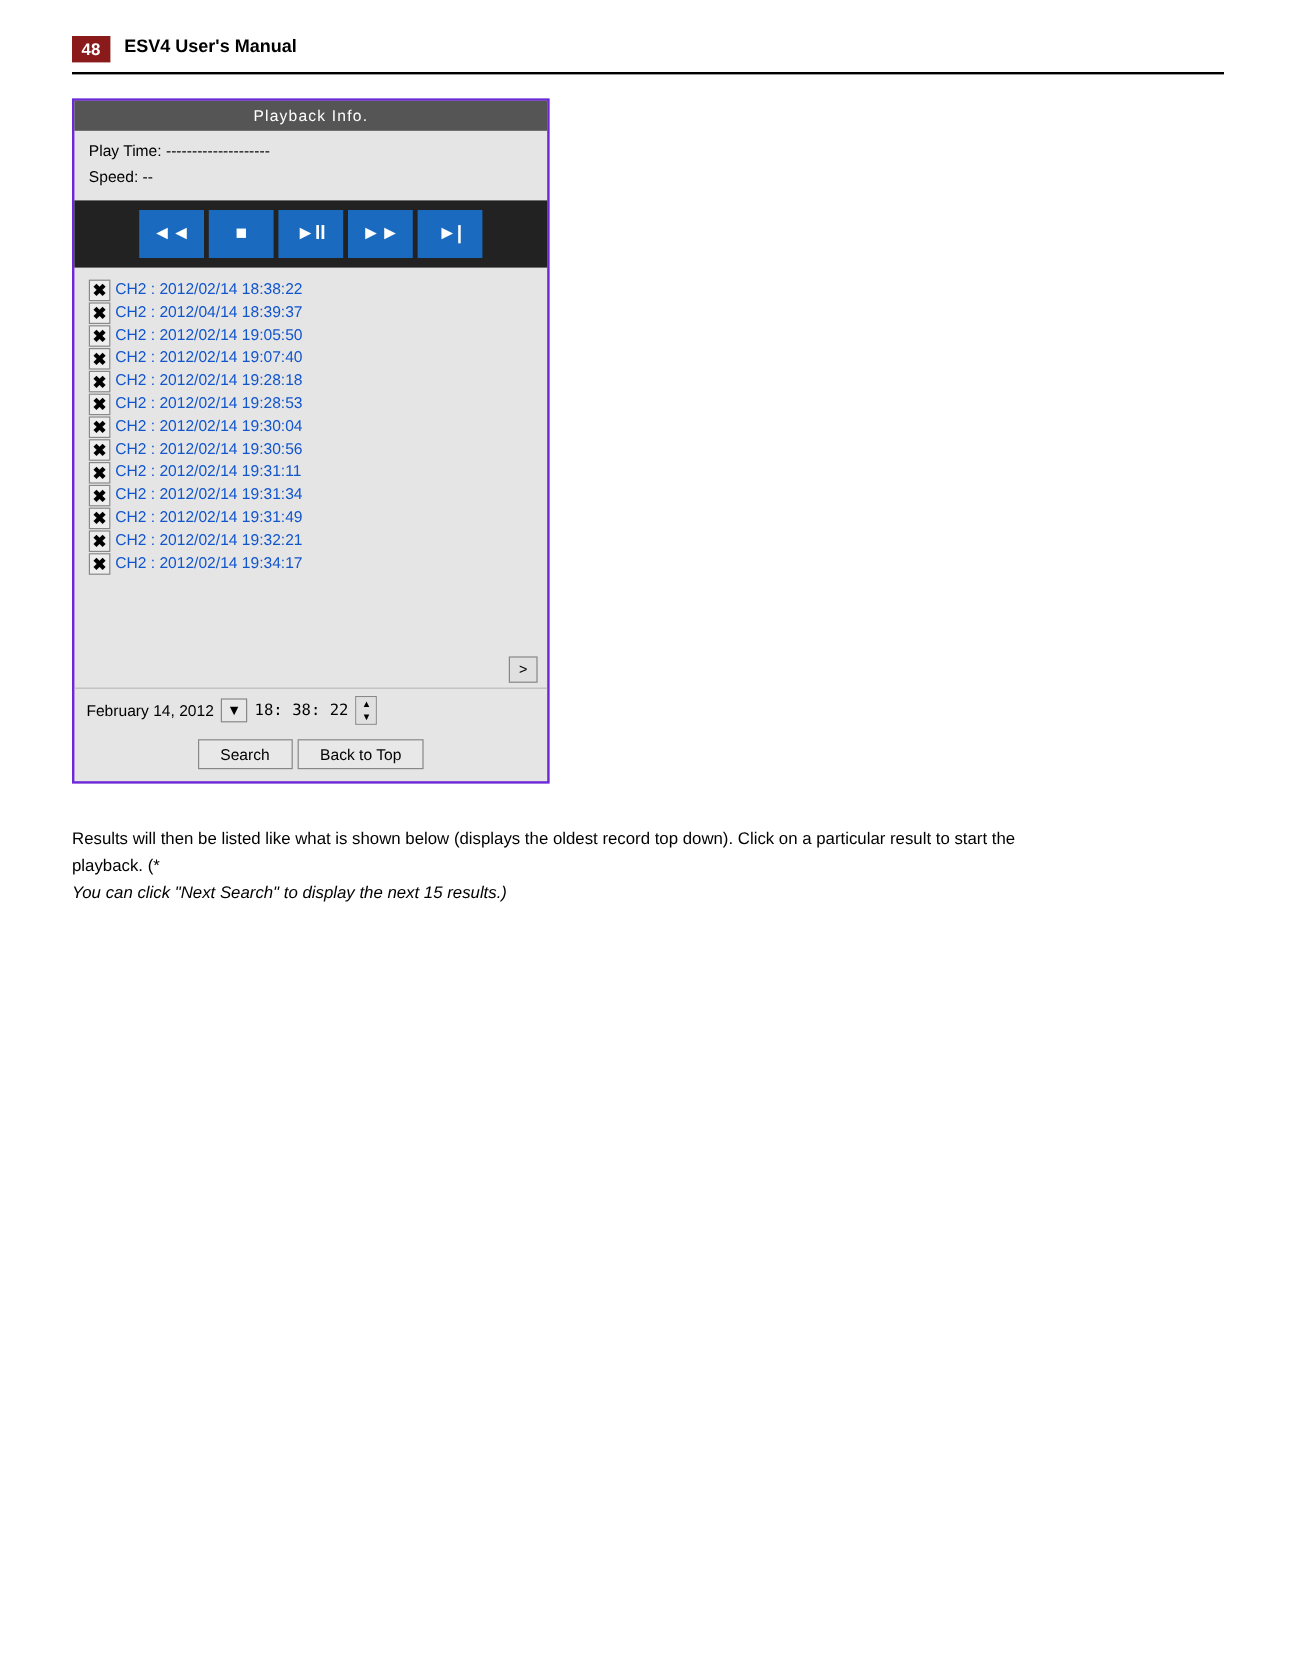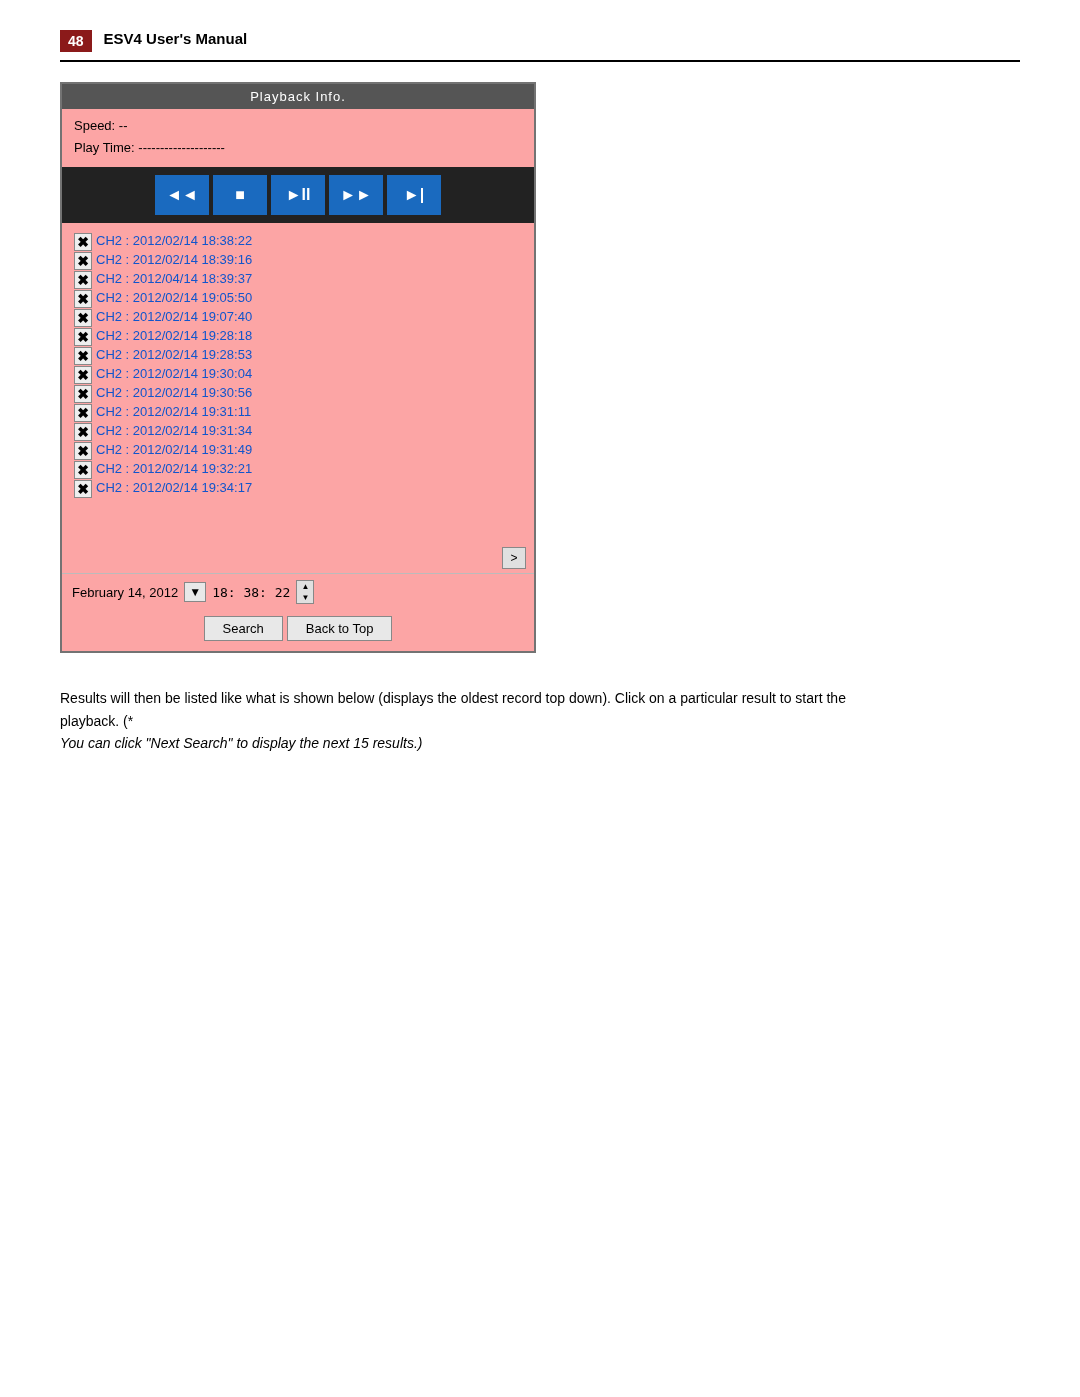--- a/index.html
+++ b/index.html
@@ -43,23 +43,23 @@
     }
 
     .content-area {
       margin-top: 20px;
       display: flex;
       flex-direction: column;
       align-items: flex-start;
     }
 
     .ui-panel {
-      border: 2px solid #737373;
-      width: 476px;
-      background: #fca5a5;
+      border: 2px solid #6d28d9;
+      width: 398px;
+      background: #e5e5e5;
       margin-bottom: 24px;
     }
 
     .panel-titlebar {
       background: #555;
       color: #fff;
       text-align: center;
       padding: 5px 0;
       font-size: 13px;
       letter-spacing: 1px;
@@ -263,49 +263,45 @@
   </div>
 
   <div class="content-area">
 
     <div class="ui-panel">
 
       <div class="panel-titlebar">Playback Info.</div>
 
       <div class="panel-info">
         <div>
+          <span>Play Time:</span>
+          <span>--------------------</span>
+        </div>
+        <div>
           <span>Speed:</span>
           <span>--</span>
-        </div>
-        <div>
-          <span>Play Time:</span>
-          <span>--------------------</span>
         </div>
       </div>
 
       <div class="playback-controls">
         <button class="ctrl-btn">◄◄</button>
         <button class="ctrl-btn stop-btn">■</button>
         <button class="ctrl-btn">►ll</button>
         <button class="ctrl-btn">►►</button>
         <button class="ctrl-btn">►|</button>
       </div>
 
       <div class="results-list">
 
       <a href="#" class="result-item">
             <span class="result-icon"></span>
             <span>CH2 : 2012/02/14 18:38:22</span>
           </a>
           <a href="#" class="result-item">
             <span class="result-icon"></span>
-            <span>CH2 : 2012/02/14 18:39:16</span>
-          </a>
-          <a href="#" class="result-item">
-            <span class="result-icon"></span>
             <span>CH2 : 2012/04/14 18:39:37</span>
           </a>
           <a href="#" class="result-item">
             <span class="result-icon"></span>
             <span>CH2 : 2012/02/14 19:05:50</span>
           </a>
           <a href="#" class="result-item">
             <span class="result-icon"></span>
             <span>CH2 : 2012/02/14 19:07:40</span>
           </a>

